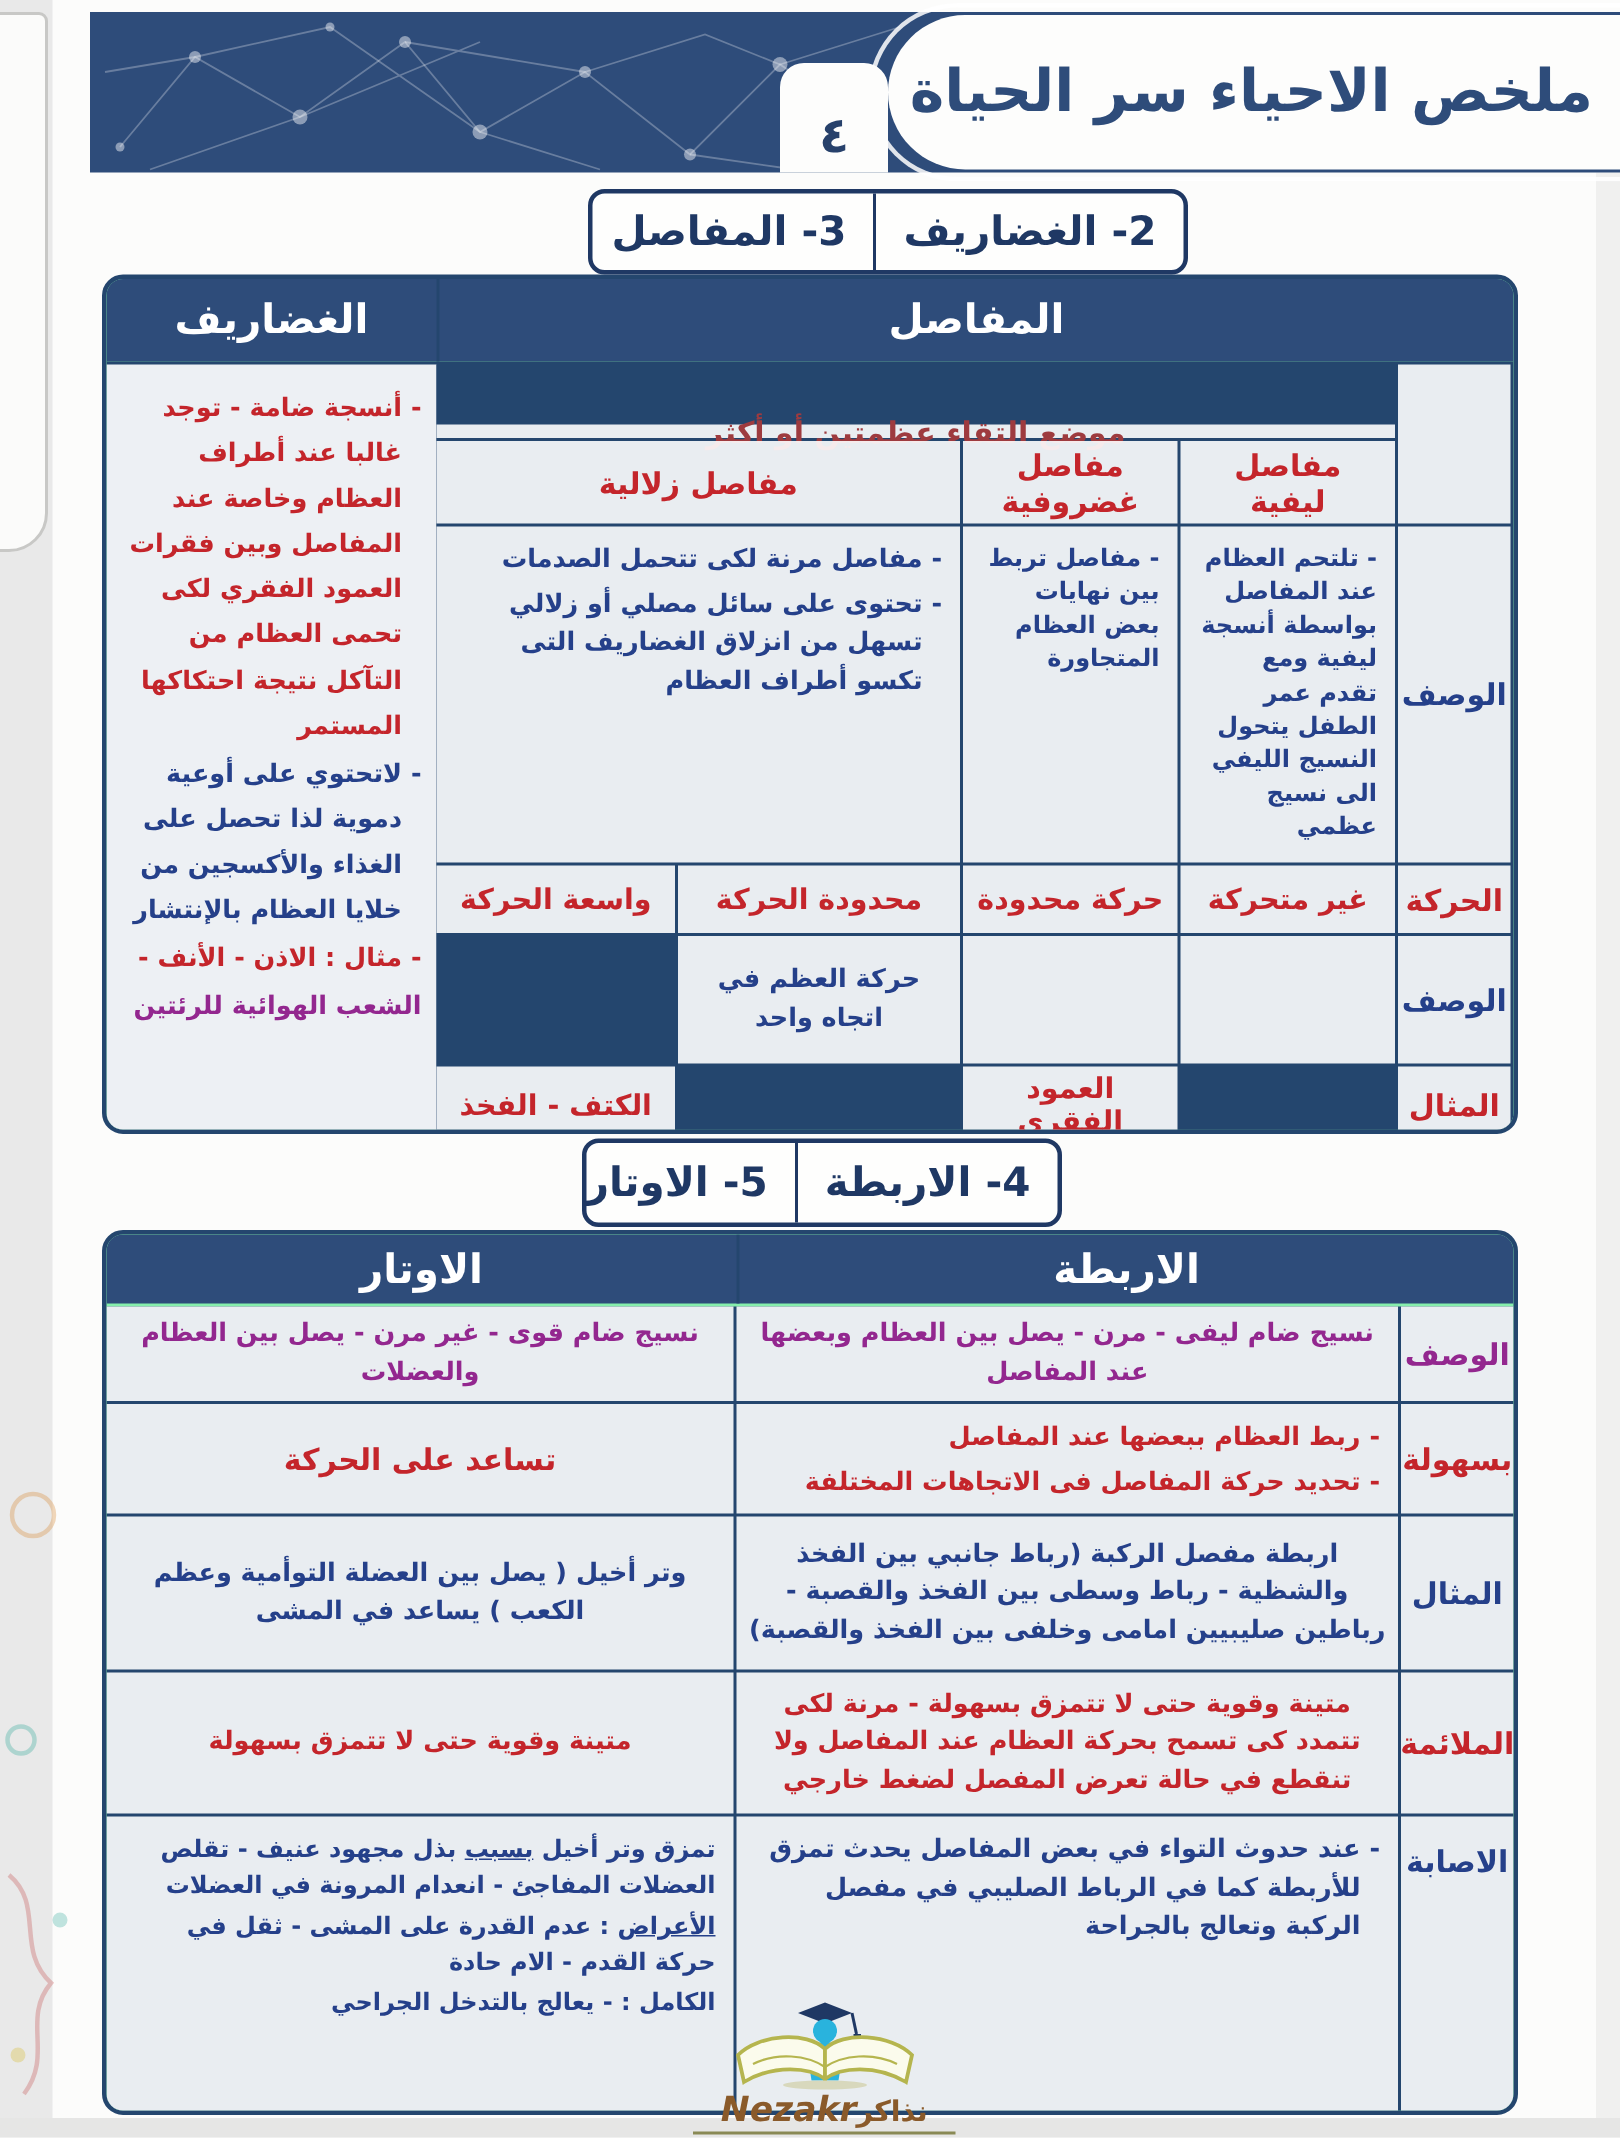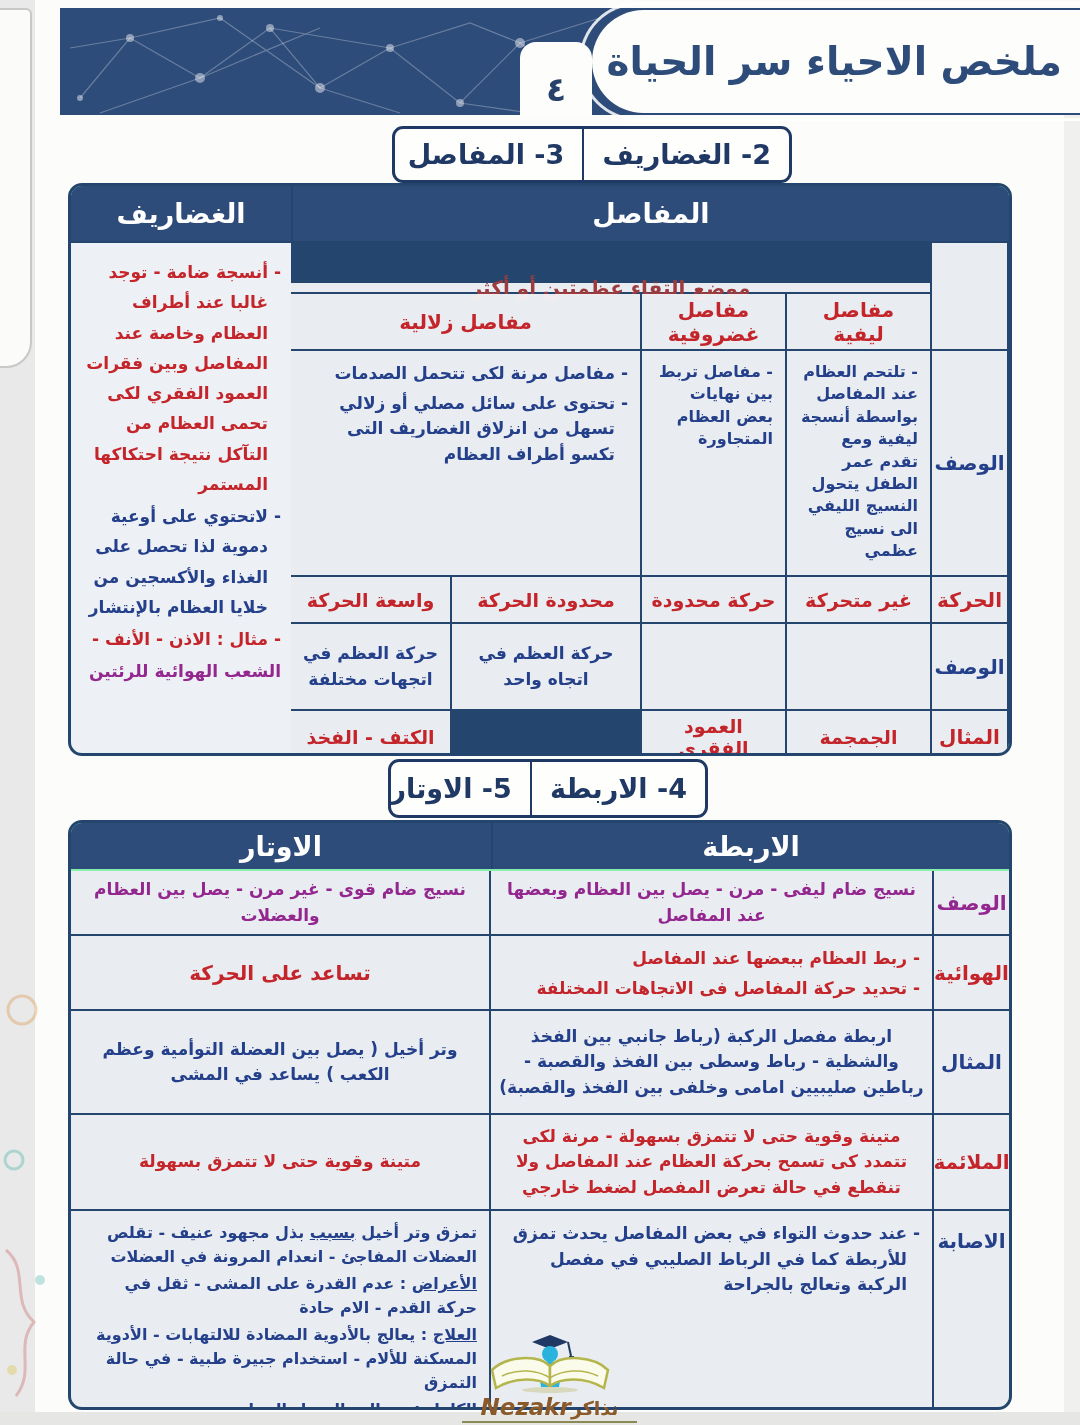--- a/index.html
+++ b/index.html
@@ -164,24 +164,22 @@
       <div class="cell g-m-lbl red lbl">الحركة</div>
       <div class="cell g-m-fib red mov">غير متحركة</div>
       <div class="cell g-m-cart red mov">حركة محدودة</div>
       <div class="cell g-m-lim red mov">محدودة الحركة</div>
       <div class="cell g-m-wide red mov">واسعة الحركة</div>
 
       <div class="cell g-d2-lbl navy lbl">الوصف</div>
       <div class="cell g-d2-fib"></div>
       <div class="cell g-d2-cart"></div>
       <div class="cell g-d2-lim navy fs-body">حركة العظم في اتجاه واحد</div>
-      <div class="cell g-d2-wide navy fs-body">حركة العظم في اتجهات مختلفة</div>
 
       <div class="cell g-e-lbl red lbl">المثال</div>
-      <div class="cell g-e-fib red mov">الجمجمة</div>
       <div class="cell g-e-cart red mov">العمود الفقرى</div>
       <div class="cell g-e-wide red mov">الكتف - الفخذ</div>
     </div>
   </div>
 </div>
 
 <div class="badge badge2">
   <span class="seg">4- الاربطة</span>
   <span class="seg">5- الاوتار</span>
 </div>
@@ -189,21 +187,21 @@
 <div class="tbl tbl2">
   <div class="thead">
     <div class="t2-tend-h">الاوتار</div>
     <div class="t2-lig-h sep">الاربطة</div>
   </div>
   <div class="t2-grid">
     <div class="cell purple lbl">الوصف</div>
     <div class="cell purple fs-body">نسيج ضام ليفى - مرن - يصل بين العظام وبعضها عند المفاصل</div>
     <div class="cell purple fs-body">نسيج ضام قوى - غير مرن - يصل بين العظام والعضلات</div>
 
-    <div class="cell red lbl">الهوائية</div>
+    <div class="cell red lbl">بسهولة</div>
     <div class="cell txt red">
       <div class="bullet fs-body hang">- ربط العظام ببعضها عند المفاصل</div>
       <div class="bullet fs-body hang">- تحديد حركة المفاصل فى الاتجاهات المختلفة</div>
     </div>
     <div class="cell red fs-hdr">تساعد على الحركة</div>
 
     <div class="cell navy lbl">المثال</div>
     <div class="cell navy fs-body">اربطة مفصل الركبة (رباط جانبي بين الفخذ والشظية - رباط وسطى بين الفخذ والقصبة - رباطين صليبيين امامى وخلفى بين الفخذ والقصبة)</div>
     <div class="cell navy fs-body">وتر أخيل ( يصل بين العضلة التوأمية وعظم الكعب ) يساعد في المشى</div>
 
@@ -211,21 +209,20 @@
     <div class="cell red fs-body">متينة وقوية حتى لا تتمزق بسهولة - مرنة لكى تتمدد كى تسمح بحركة العظام عند المفاصل ولا تنقطع في حالة تعرض المفصل لضغط خارجي</div>
     <div class="cell red fs-body">متينة وقوية حتى لا تتمزق بسهولة</div>
 
     <div class="cell navy lbl" style="align-items:flex-start; padding-top:18px;">الاصابة</div>
     <div class="cell txt navy fs-body">
       <div class="hang">- عند حدوث التواء في بعض المفاصل يحدث تمزق للأربطة كما في الرباط الصليبي في مفصل الركبة وتعالج بالجراحة</div>
     </div>
     <div class="cell txt navy injury-tend">
       <div class="lig-line"><span>تمزق وتر أخيل </span><span class="u">بسبب</span><span> بذل مجهود عنيف - تقلص العضلات المفاجئ - انعدام المرونة في العضلات</span></div>
       <div class="lig-line"><span class="u">الأعراض</span><span> : عدم القدرة على المشى - ثقل في حركة القدم - الام حادة</span></div>
-      <div class="lig-line"><span class="u">العلاج</span><span> : يعالج بالأدوية المضادة للالتهابات - الأدوية المسكنة للألام - استخدام جبيرة طبية - في حالة التمزق</span></div>
       <div class="lig-line">الكامل : - يعالج بالتدخل الجراحي</div>
     </div>
   </div>
 </div>
 
 <div class="watermark">
   <svg width="160" height="62" viewBox="0 0 160 62">
     <polygon points="62,10 80,3 98,10 80,17" fill="#1f3864"></polygon>
     <line x1="98" y1="10" x2="101" y2="24" stroke="#1f3864" stroke-width="2"></line>
     <rect x="99" y="24" width="5" height="7" fill="#1f3864"></rect>

